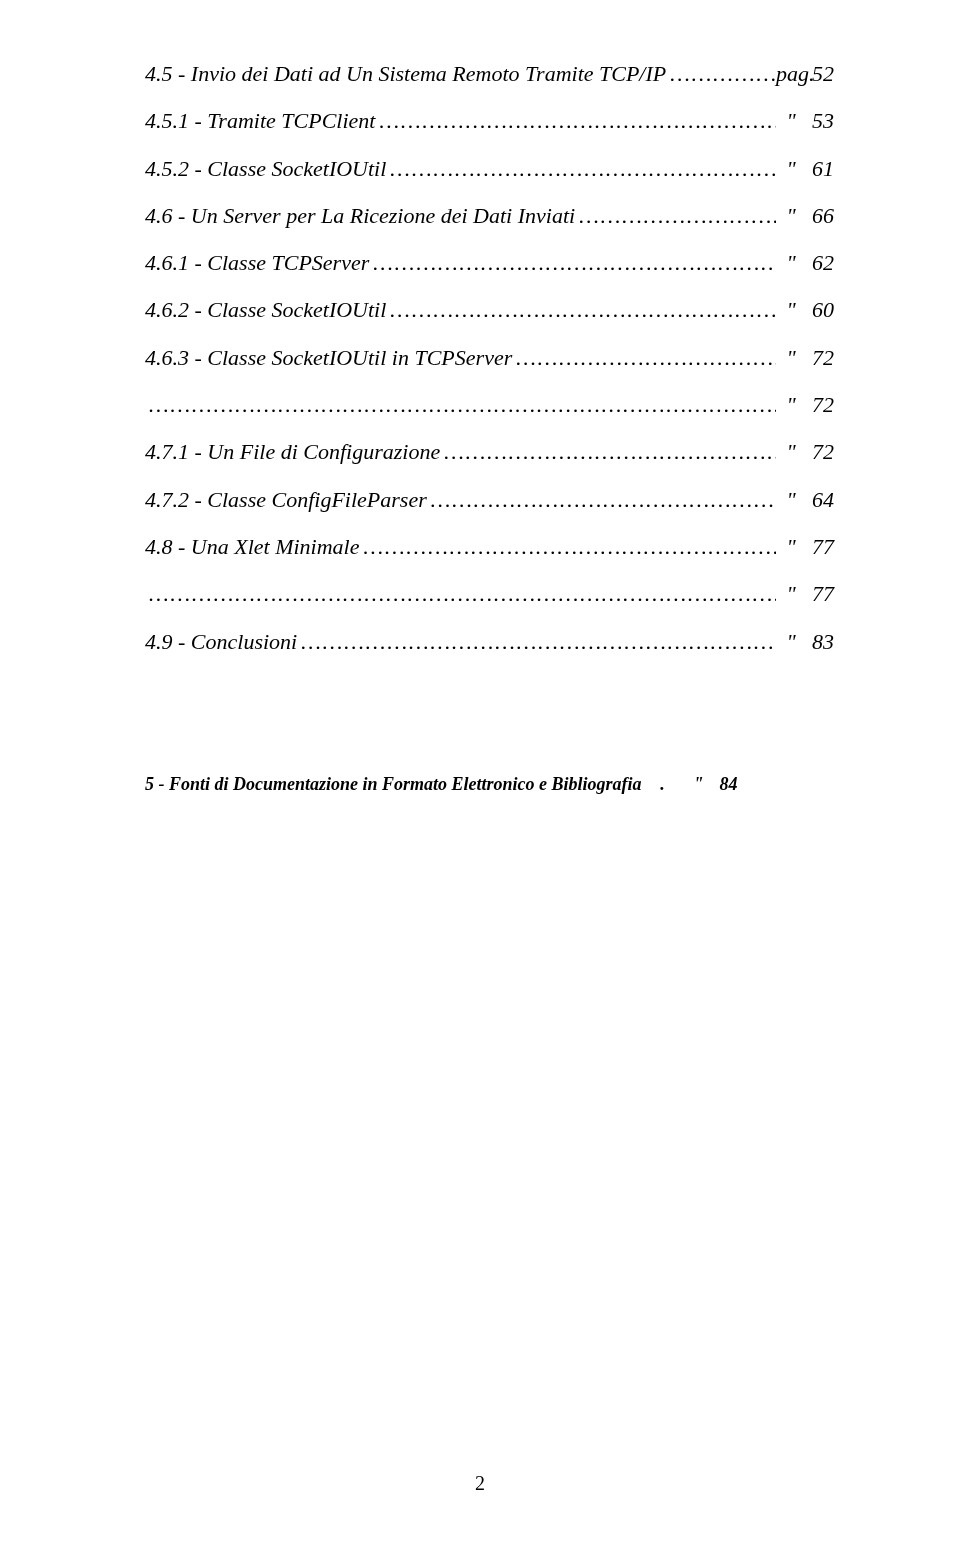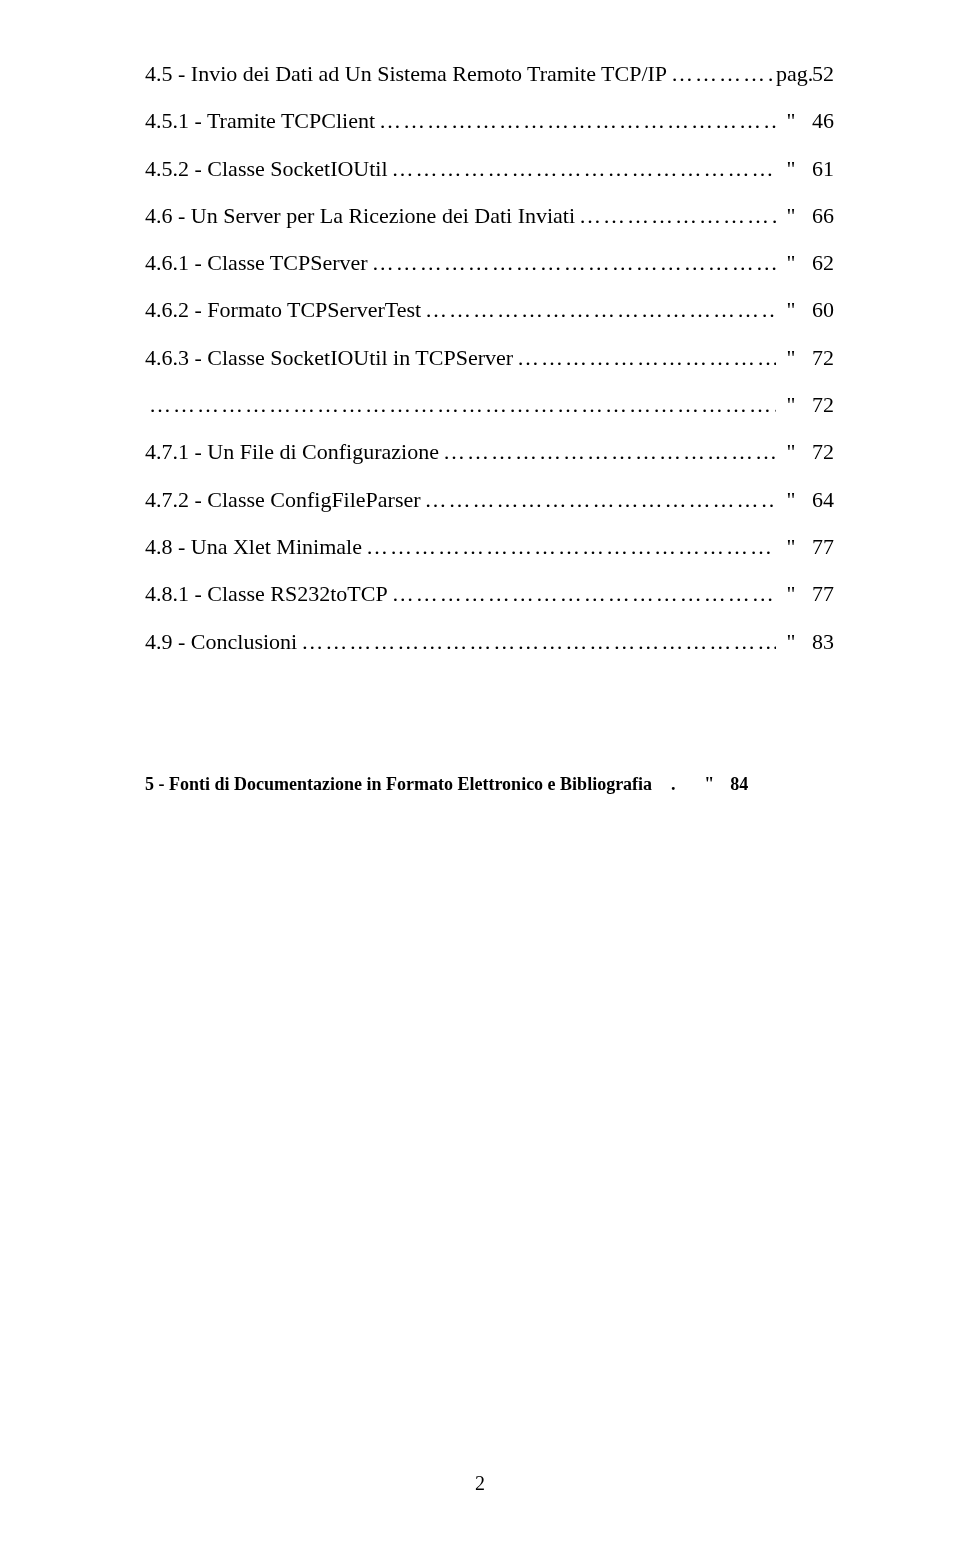--- a/index.html
+++ b/index.html
@@ -16,20 +16,21 @@
     box-sizing: border-box;
     padding: 50px 110px 0 145px;
     position: relative;
   }
   .toc-line {
     display: flex;
     align-items: baseline;
     font-size: 22px;
     line-height: 2.15;
     white-space: nowrap;
+    font-style: italic;
   }
   .toc-label {
     flex: 0 0 auto;
   }
   .toc-dots {
     flex: 1 1 auto;
     overflow: hidden;
     letter-spacing: 2px;
     padding: 0 4px;
   }
@@ -66,42 +67,42 @@
     <div class="toc-line">
       <span class="toc-label">4.5 - Invio dei Dati ad Un Sistema Remoto Tramite TCP/IP</span>
       <span class="toc-dots">…………………………………………………………………………………………………………………………</span>
       <span class="toc-quote">pag.</span>
       <span class="toc-page">52</span>
     </div>
     <div class="toc-line">
       <span class="toc-label">4.5.1 - Tramite TCPClient</span>
       <span class="toc-dots">…………………………………………………………………………………………………………………………</span>
       <span class="toc-quote">"</span>
-      <span class="toc-page">46</span>
+      <span class="toc-page">53</span>
     </div>
     <div class="toc-line">
       <span class="toc-label">4.5.2 - Classe SocketIOUtil</span>
       <span class="toc-dots">…………………………………………………………………………………………………………………………</span>
       <span class="toc-quote">"</span>
       <span class="toc-page">61</span>
     </div>
     <div class="toc-line">
       <span class="toc-label">4.6 - Un Server per La Ricezione dei Dati Inviati</span>
       <span class="toc-dots">…………………………………………………………………………………………………………………………</span>
       <span class="toc-quote">"</span>
       <span class="toc-page">66</span>
     </div>
     <div class="toc-line">
       <span class="toc-label">4.6.1 - Classe TCPServer</span>
       <span class="toc-dots">…………………………………………………………………………………………………………………………</span>
       <span class="toc-quote">"</span>
       <span class="toc-page">62</span>
     </div>
     <div class="toc-line">
-      <span class="toc-label">4.6.2 - Formato TCPServerTest</span>
+      <span class="toc-label">4.6.2 - Classe SocketIOUtil</span>
       <span class="toc-dots">…………………………………………………………………………………………………………………………</span>
       <span class="toc-quote">"</span>
       <span class="toc-page">60</span>
     </div>
     <div class="toc-line">
       <span class="toc-label">4.6.3 - Classe SocketIOUtil in TCPServer</span>
       <span class="toc-dots">…………………………………………………………………………………………………………………………</span>
       <span class="toc-quote">"</span>
       <span class="toc-page">72</span>
     </div>
@@ -122,21 +123,20 @@
       <span class="toc-quote">"</span>
       <span class="toc-page">64</span>
     </div>
     <div class="toc-line">
       <span class="toc-label">4.8 - Una Xlet Minimale</span>
       <span class="toc-dots">…………………………………………………………………………………………………………………………</span>
       <span class="toc-quote">"</span>
       <span class="toc-page">77</span>
     </div>
     <div class="toc-line">
-      <span class="toc-label">4.8.1 - Classe RS232toTCP</span>
       <span class="toc-dots">…………………………………………………………………………………………………………………………</span>
       <span class="toc-quote">"</span>
       <span class="toc-page">77</span>
     </div>
     <div class="toc-line">
       <span class="toc-label">4.9 - Conclusioni</span>
       <span class="toc-dots">…………………………………………………………………………………………………………………………</span>
       <span class="toc-quote">"</span>
       <span class="toc-page">83</span>
     </div>

